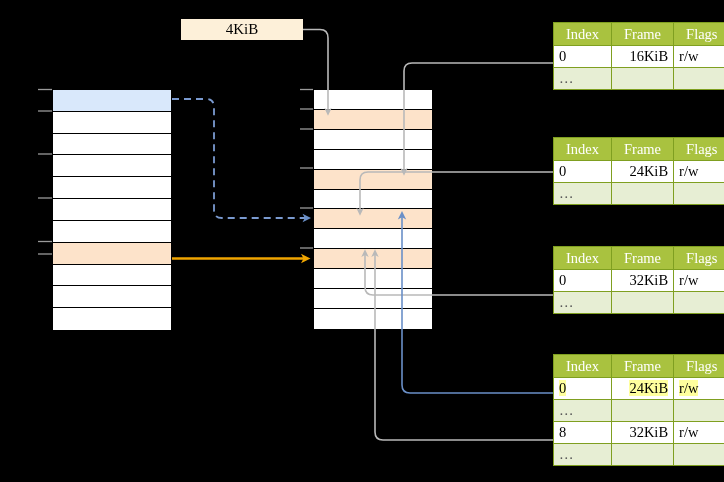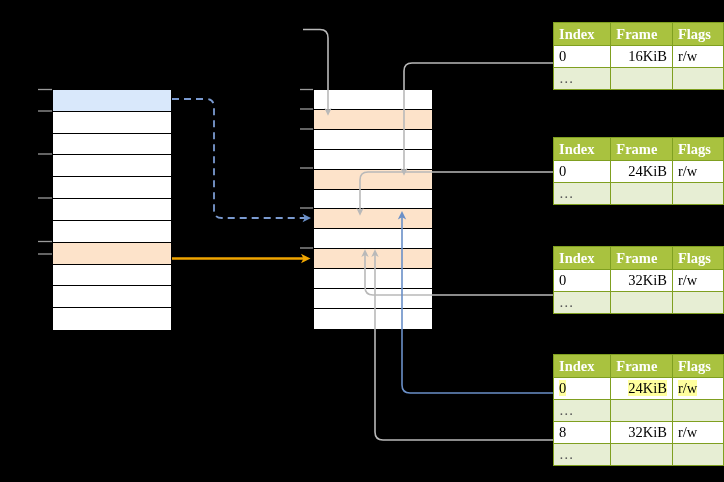--- a/index.html
+++ b/index.html
@@ -36,23 +36,23 @@
   
   .dtable{
     border-collapse:collapse;
     background:#ffffff;
     border:1.5px solid #7f9f20;
     font-size:14.5px;
   }
   .dtable th{
     background:#a9c23f;
     color:#ffffff;
-    font-weight:bold;
+    font-weight:normal;
     text-align:left;
-    padding:2px 5px;
+    padding:2px 12px;
     border:1px solid #7f9f20;
     font-size:14.5px;
     line-height:18px;
     white-space:nowrap;
   }
   .dtable td{
     border:1px solid #7f9f20;
     padding:1px 5px;
     color:#000000;
     line-height:19px;
@@ -66,20 +66,21 @@
   .col-flags{width:47px;}
 
   
   svg.wires{position:absolute;left:0;top:0;width:724px;height:482px;pointer-events:none;}
 </style>
 </head>
 <body>
 
 <div id="stage">
 
+  <div class="abs kib-label" style="left:181px;top:19px;width:122px;height:21px;">4KiB</div>
 
   <div class="abs memtable" id="left-table" style="left:52px;top:89px;width:120px;height:240px;">
       <div class="memrow blue" style="height: 21.8182px;"></div>
       <div class="memrow" style="height: 21.8182px;"></div>
       <div class="memrow" style="height: 21.8182px;"></div>
       <div class="memrow" style="height: 21.8182px;"></div>
       <div class="memrow" style="height: 21.8182px;"></div>
       <div class="memrow" style="height: 21.8182px;"></div>
       <div class="memrow" style="height: 21.8182px;"></div>
       <div class="memrow peach" style="height: 21.8182px;"></div>

